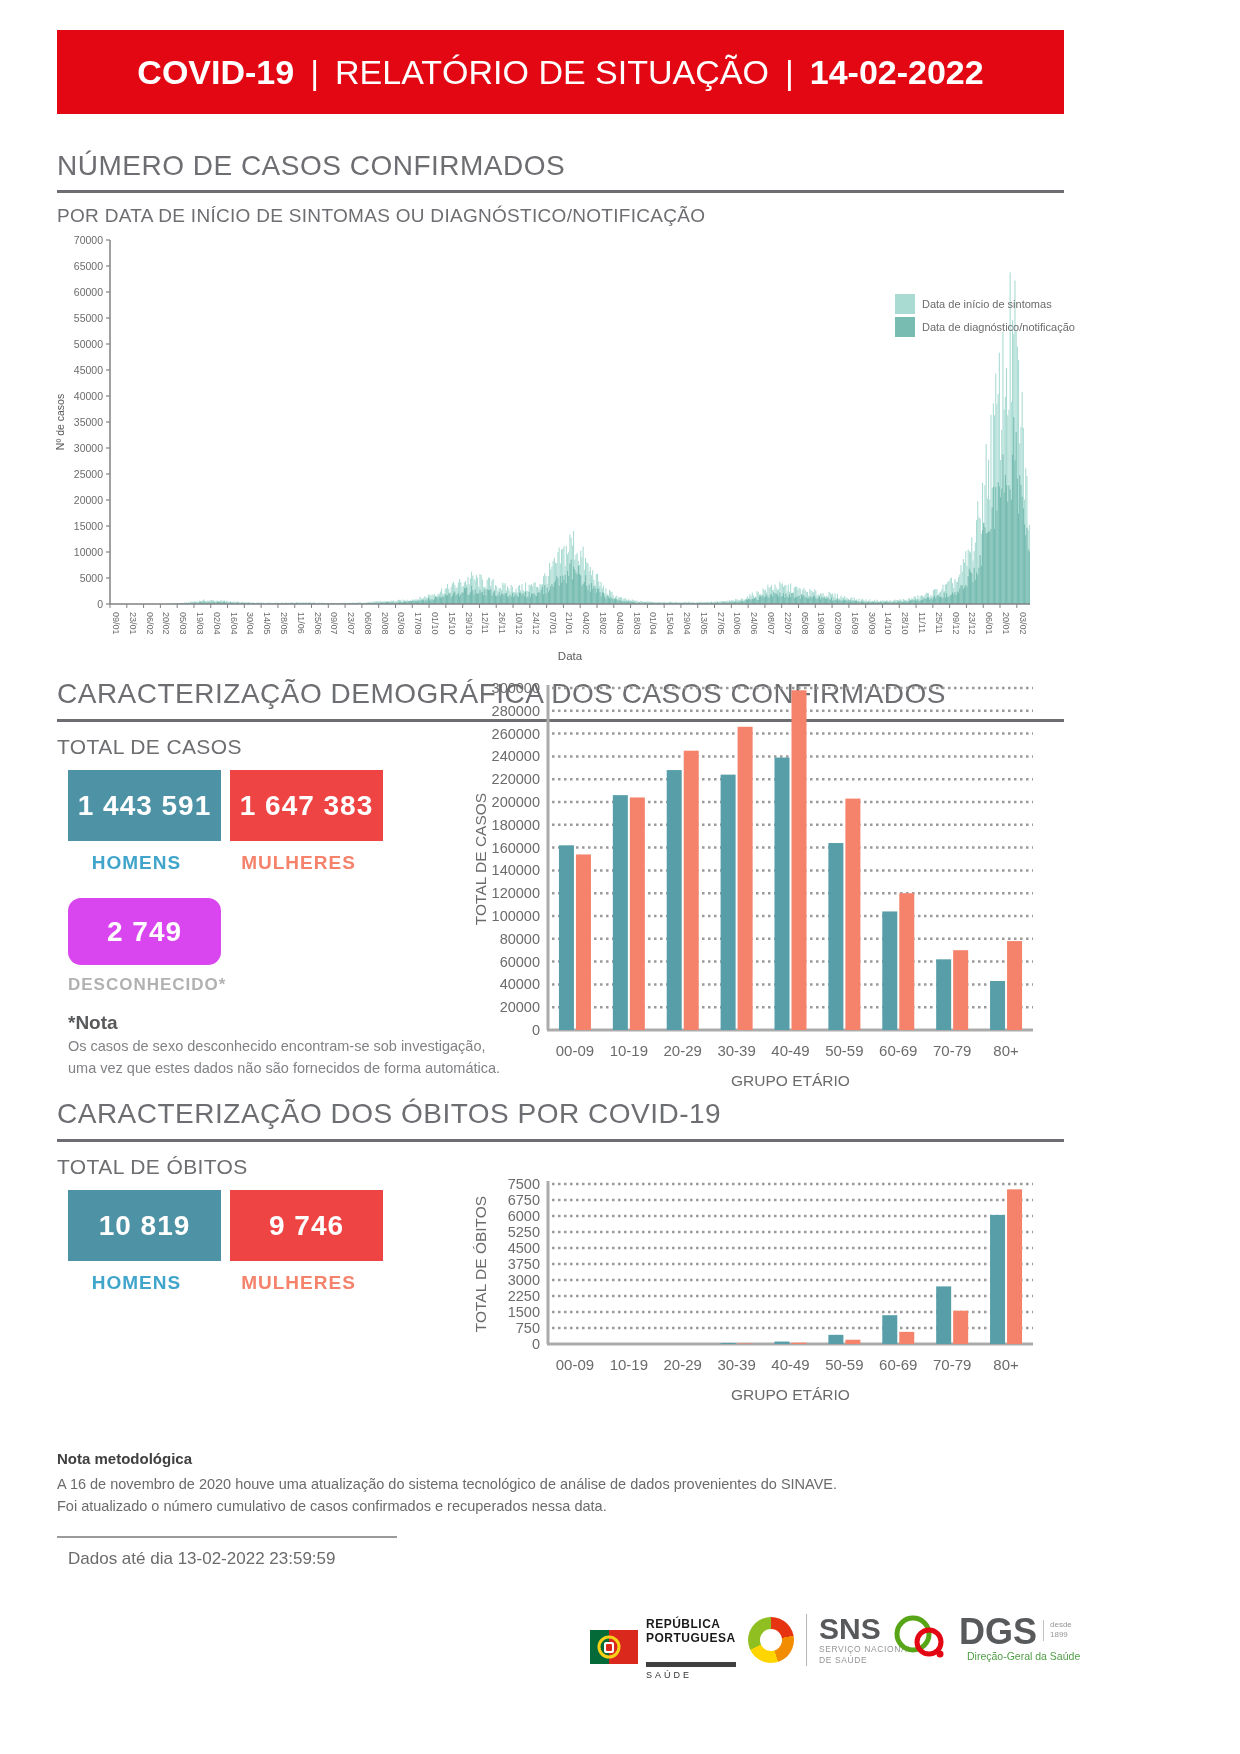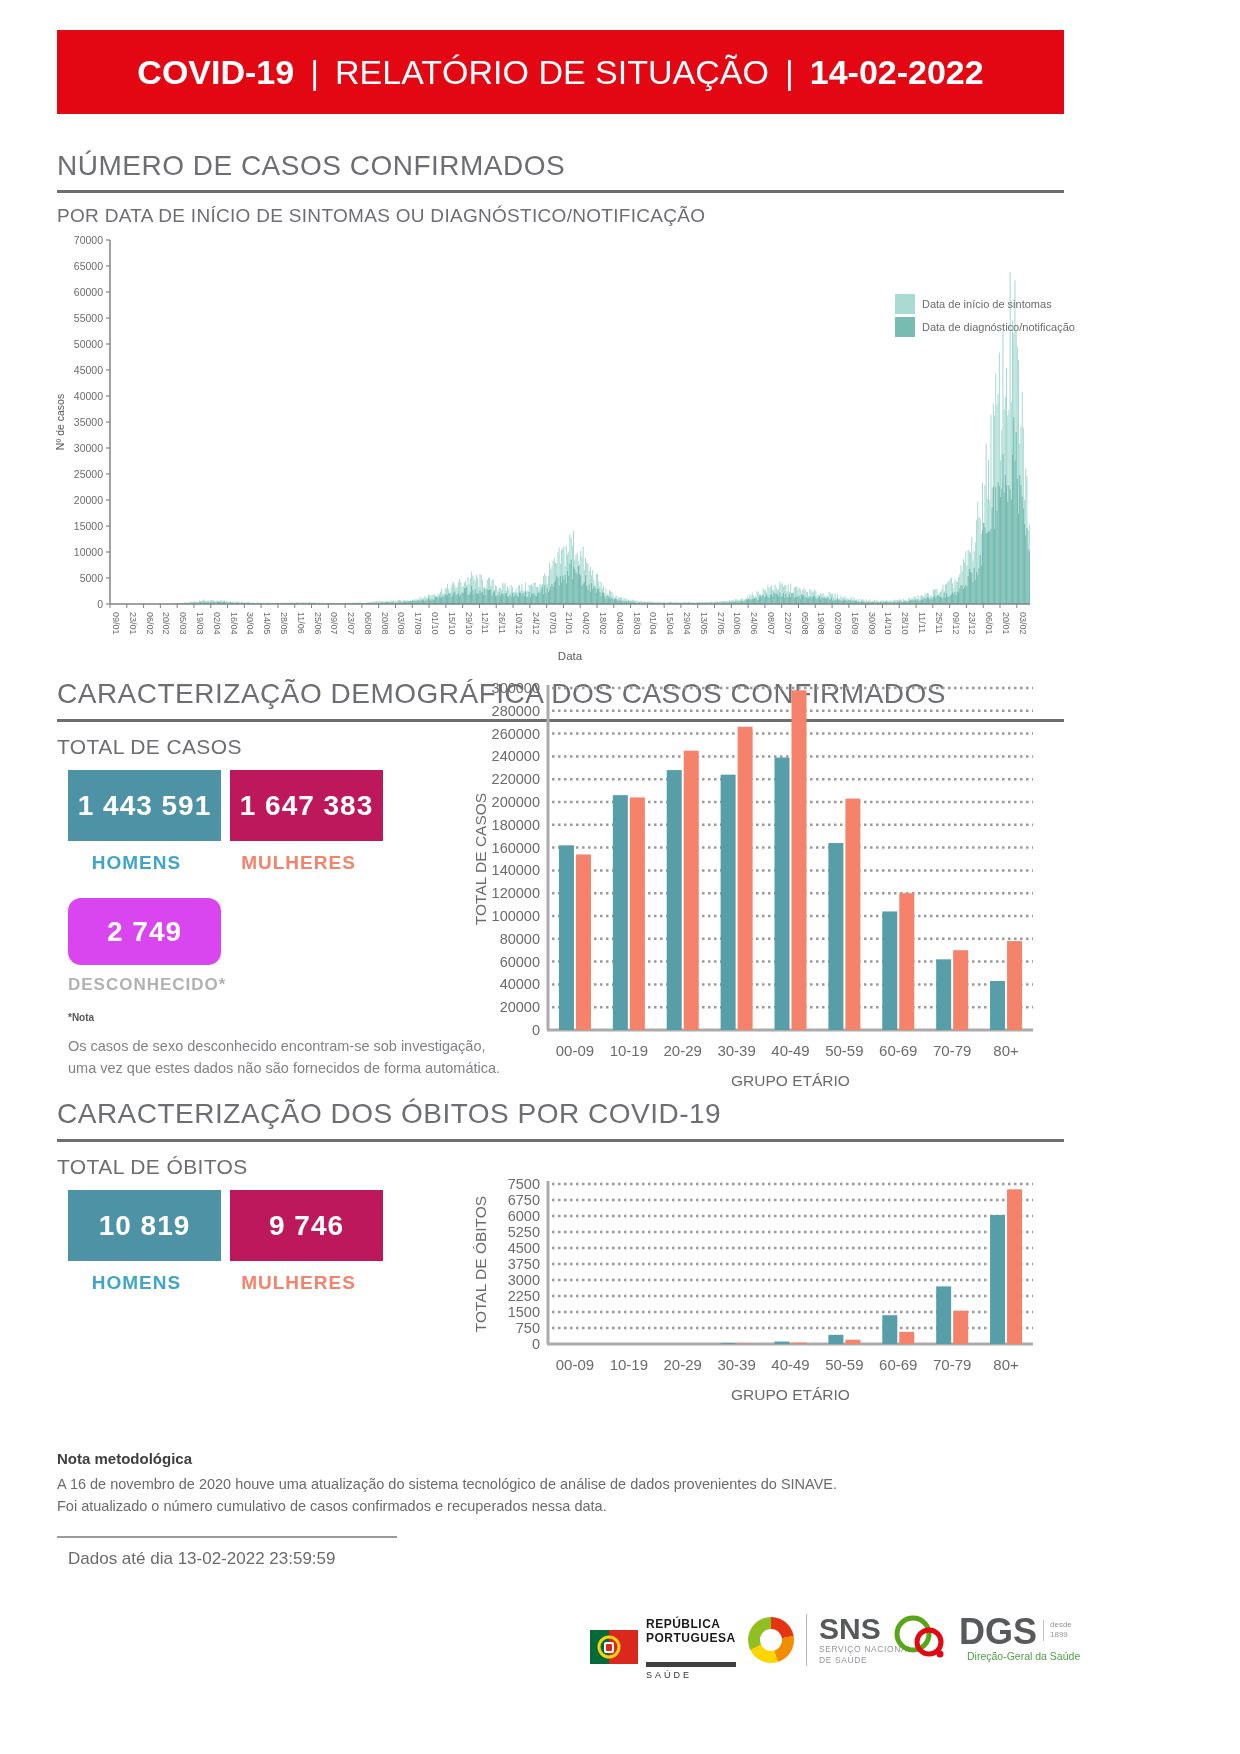--- a/index.html
+++ b/index.html
@@ -18,28 +18,28 @@
   
   .sec-title { color:#6D6E71; font-size:28px; font-weight:400; letter-spacing:0.5px; white-space:nowrap; }
   .rule { height:3px; background:#6D6E71; }
   .subtitle { color:#6D6E71; font-size:19px; letter-spacing:0.3px; white-space:nowrap; }
   .total-label { color:#6D6E71; font-size:21px; letter-spacing:0.4px; }
 
   
   .stat-box { width:153px; height:71px; display:flex; align-items:center; justify-content:center;
               color:#fff; font-size:28px; font-weight:bold; letter-spacing:1px; }
   .bg-teal { background:#4D92A5; }
-  .bg-salmon { background:#be185d; }
+  .bg-salmon { background:#ef4444; }
   .bg-gray { background:#d946ef;border-radius:13px; }
   .stat-label { width:137px; text-align:center; font-weight:bold; font-size:19px; letter-spacing:1px; }
   .c-homens { color:#41A5CB; }
   .c-mulheres { color:#F5826B; }
   .c-desc { color:#B1B1B1; }
 
-  .note-title { font-size:10px; font-weight:bold; color:#58595B; }
+  .note-title { font-size:19px; font-weight:bold; color:#58595B; }
   .note-line { font-size:14.5px; color:#808285; }
 
   .meta-title { font-size:15px; font-weight:bold; color:#404041; }
   .meta-line { font-size:14.5px; color:#6b6b6b; }
   .sep-line { height:2px; background:#9a9a9c; }
   .dados { font-size:17px; color:#6b6b6b; }
 
   
   .logo { display:flex; align-items:center; }
   .rep-text { margin-left:8px; }

